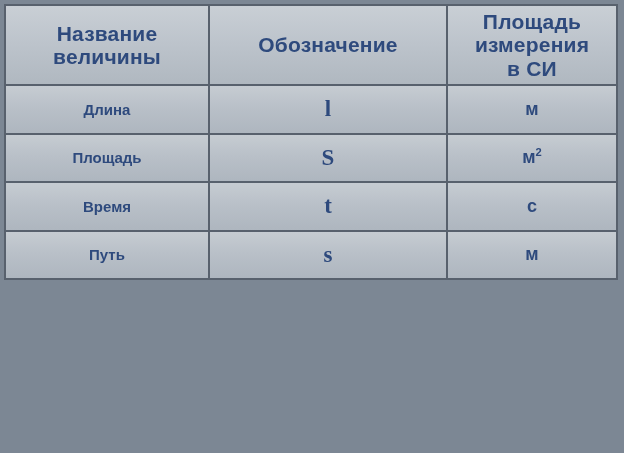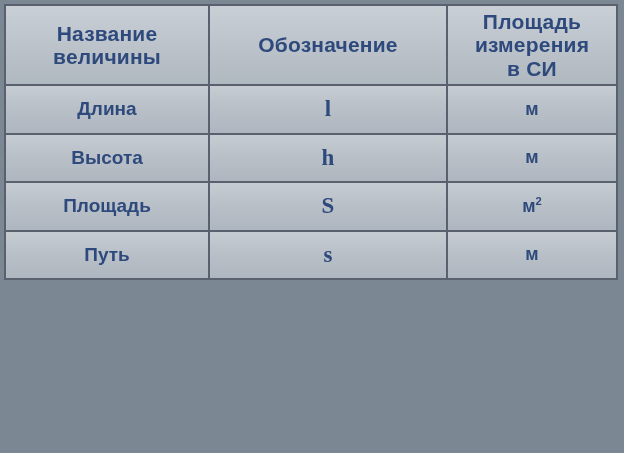--- a/index.html
+++ b/index.html
@@ -43,21 +43,21 @@
     line-height: 1.1;
     letter-spacing: 0.2px;
     background: linear-gradient(to bottom, #c9cfd5 0%, #bcc3cb 50%, #b0b8c0 100%);
   }
   table.quantities tbody td {
     height: 44.5px;
     font-size: 19px;
     font-weight: bold;
   }
   table.quantities tbody td.name {
-    font-size: 19px;
+    font-size: 15px;
   }
   table.quantities tbody td.symbol {
     font-family: "Liberation Serif", serif;
     font-size: 23px;
     font-weight: bold;
   }
   table.quantities tbody td.unit {
     font-size: 18px;
   }
   sup {
@@ -92,28 +92,28 @@
         </th>
       </tr>
     </thead>
     <tbody>
       <tr>
         <td class="name">Длина</td>
         <td class="symbol">l</td>
         <td class="unit"><span>м</span><sup></sup></td>
       </tr>
       <tr>
-        <td class="name">Высота</td>
-        <td class="symbol">h</td>
-        <td class="unit"><span>м</span><sup></sup></td>
-      </tr>
-      <tr>
         <td class="name">Площадь</td>
         <td class="symbol">S</td>
         <td class="unit"><span>м</span><sup>2</sup></td>
+      </tr>
+      <tr>
+        <td class="name">Время</td>
+        <td class="symbol">t</td>
+        <td class="unit"><span>с</span><sup></sup></td>
       </tr>
       <tr>
         <td class="name">Путь</td>
         <td class="symbol">s</td>
         <td class="unit"><span>м</span><sup></sup></td>
       </tr>
     </tbody>
   </table>
 </div>
 

